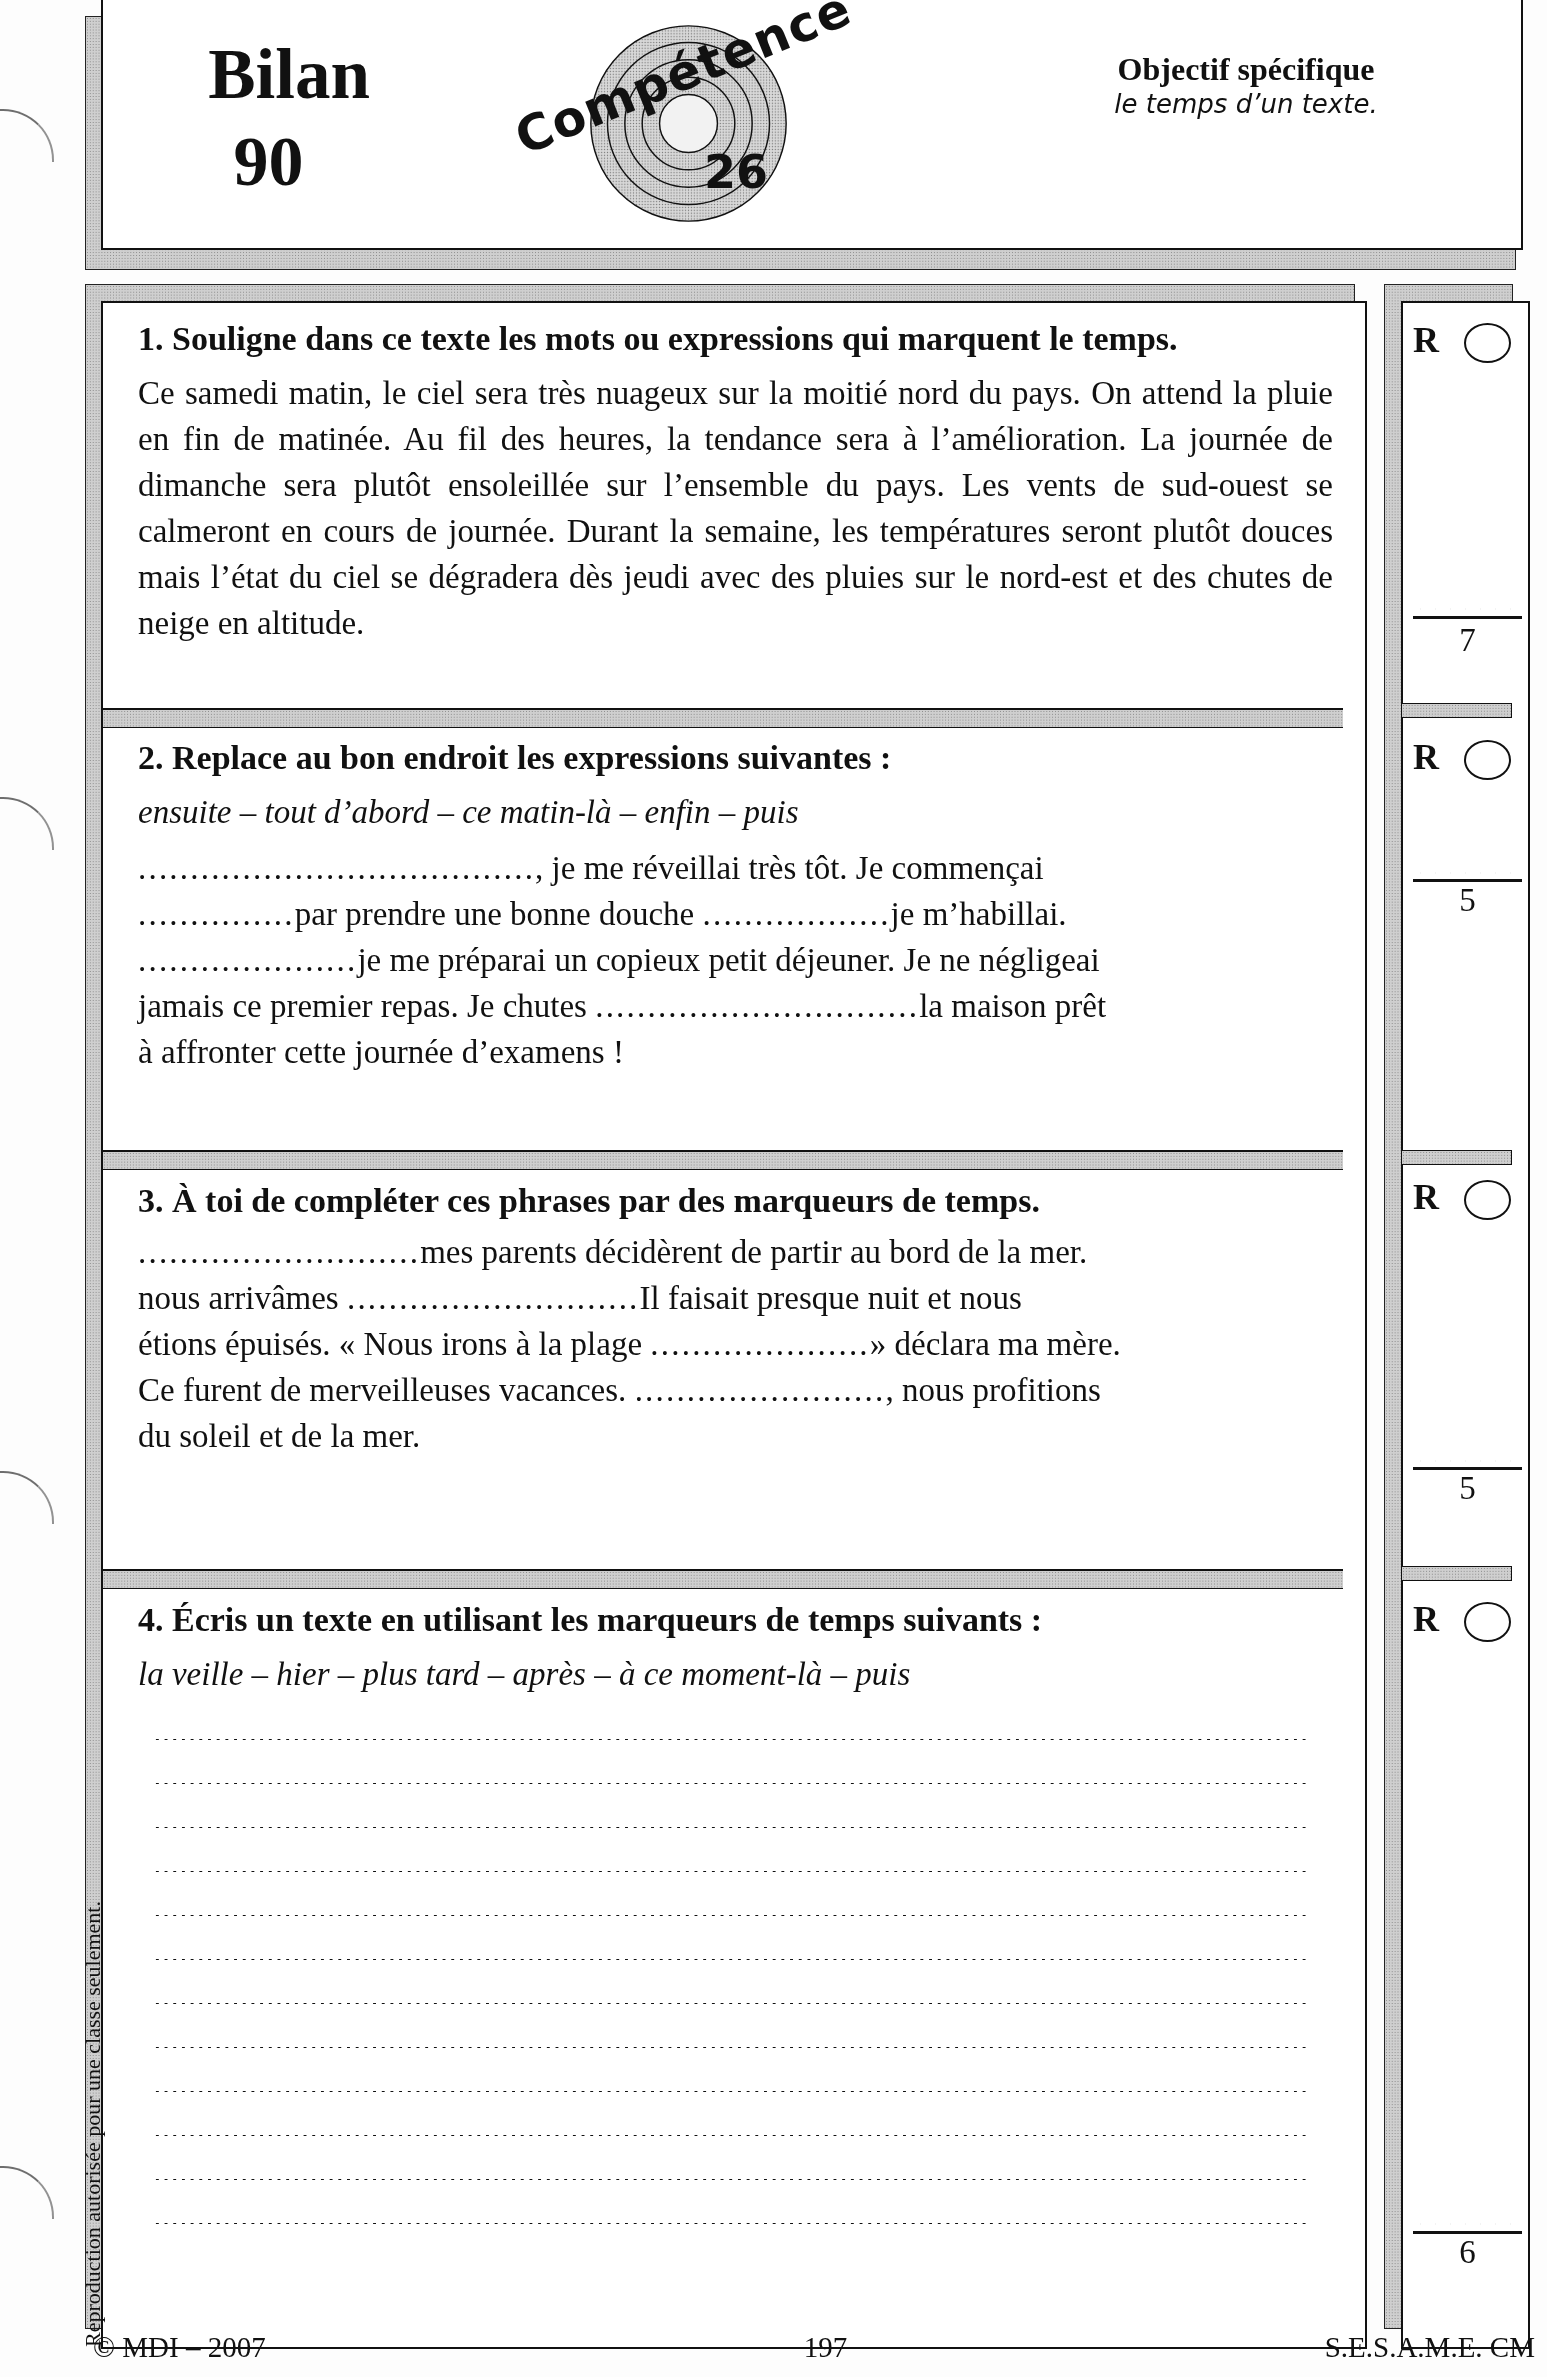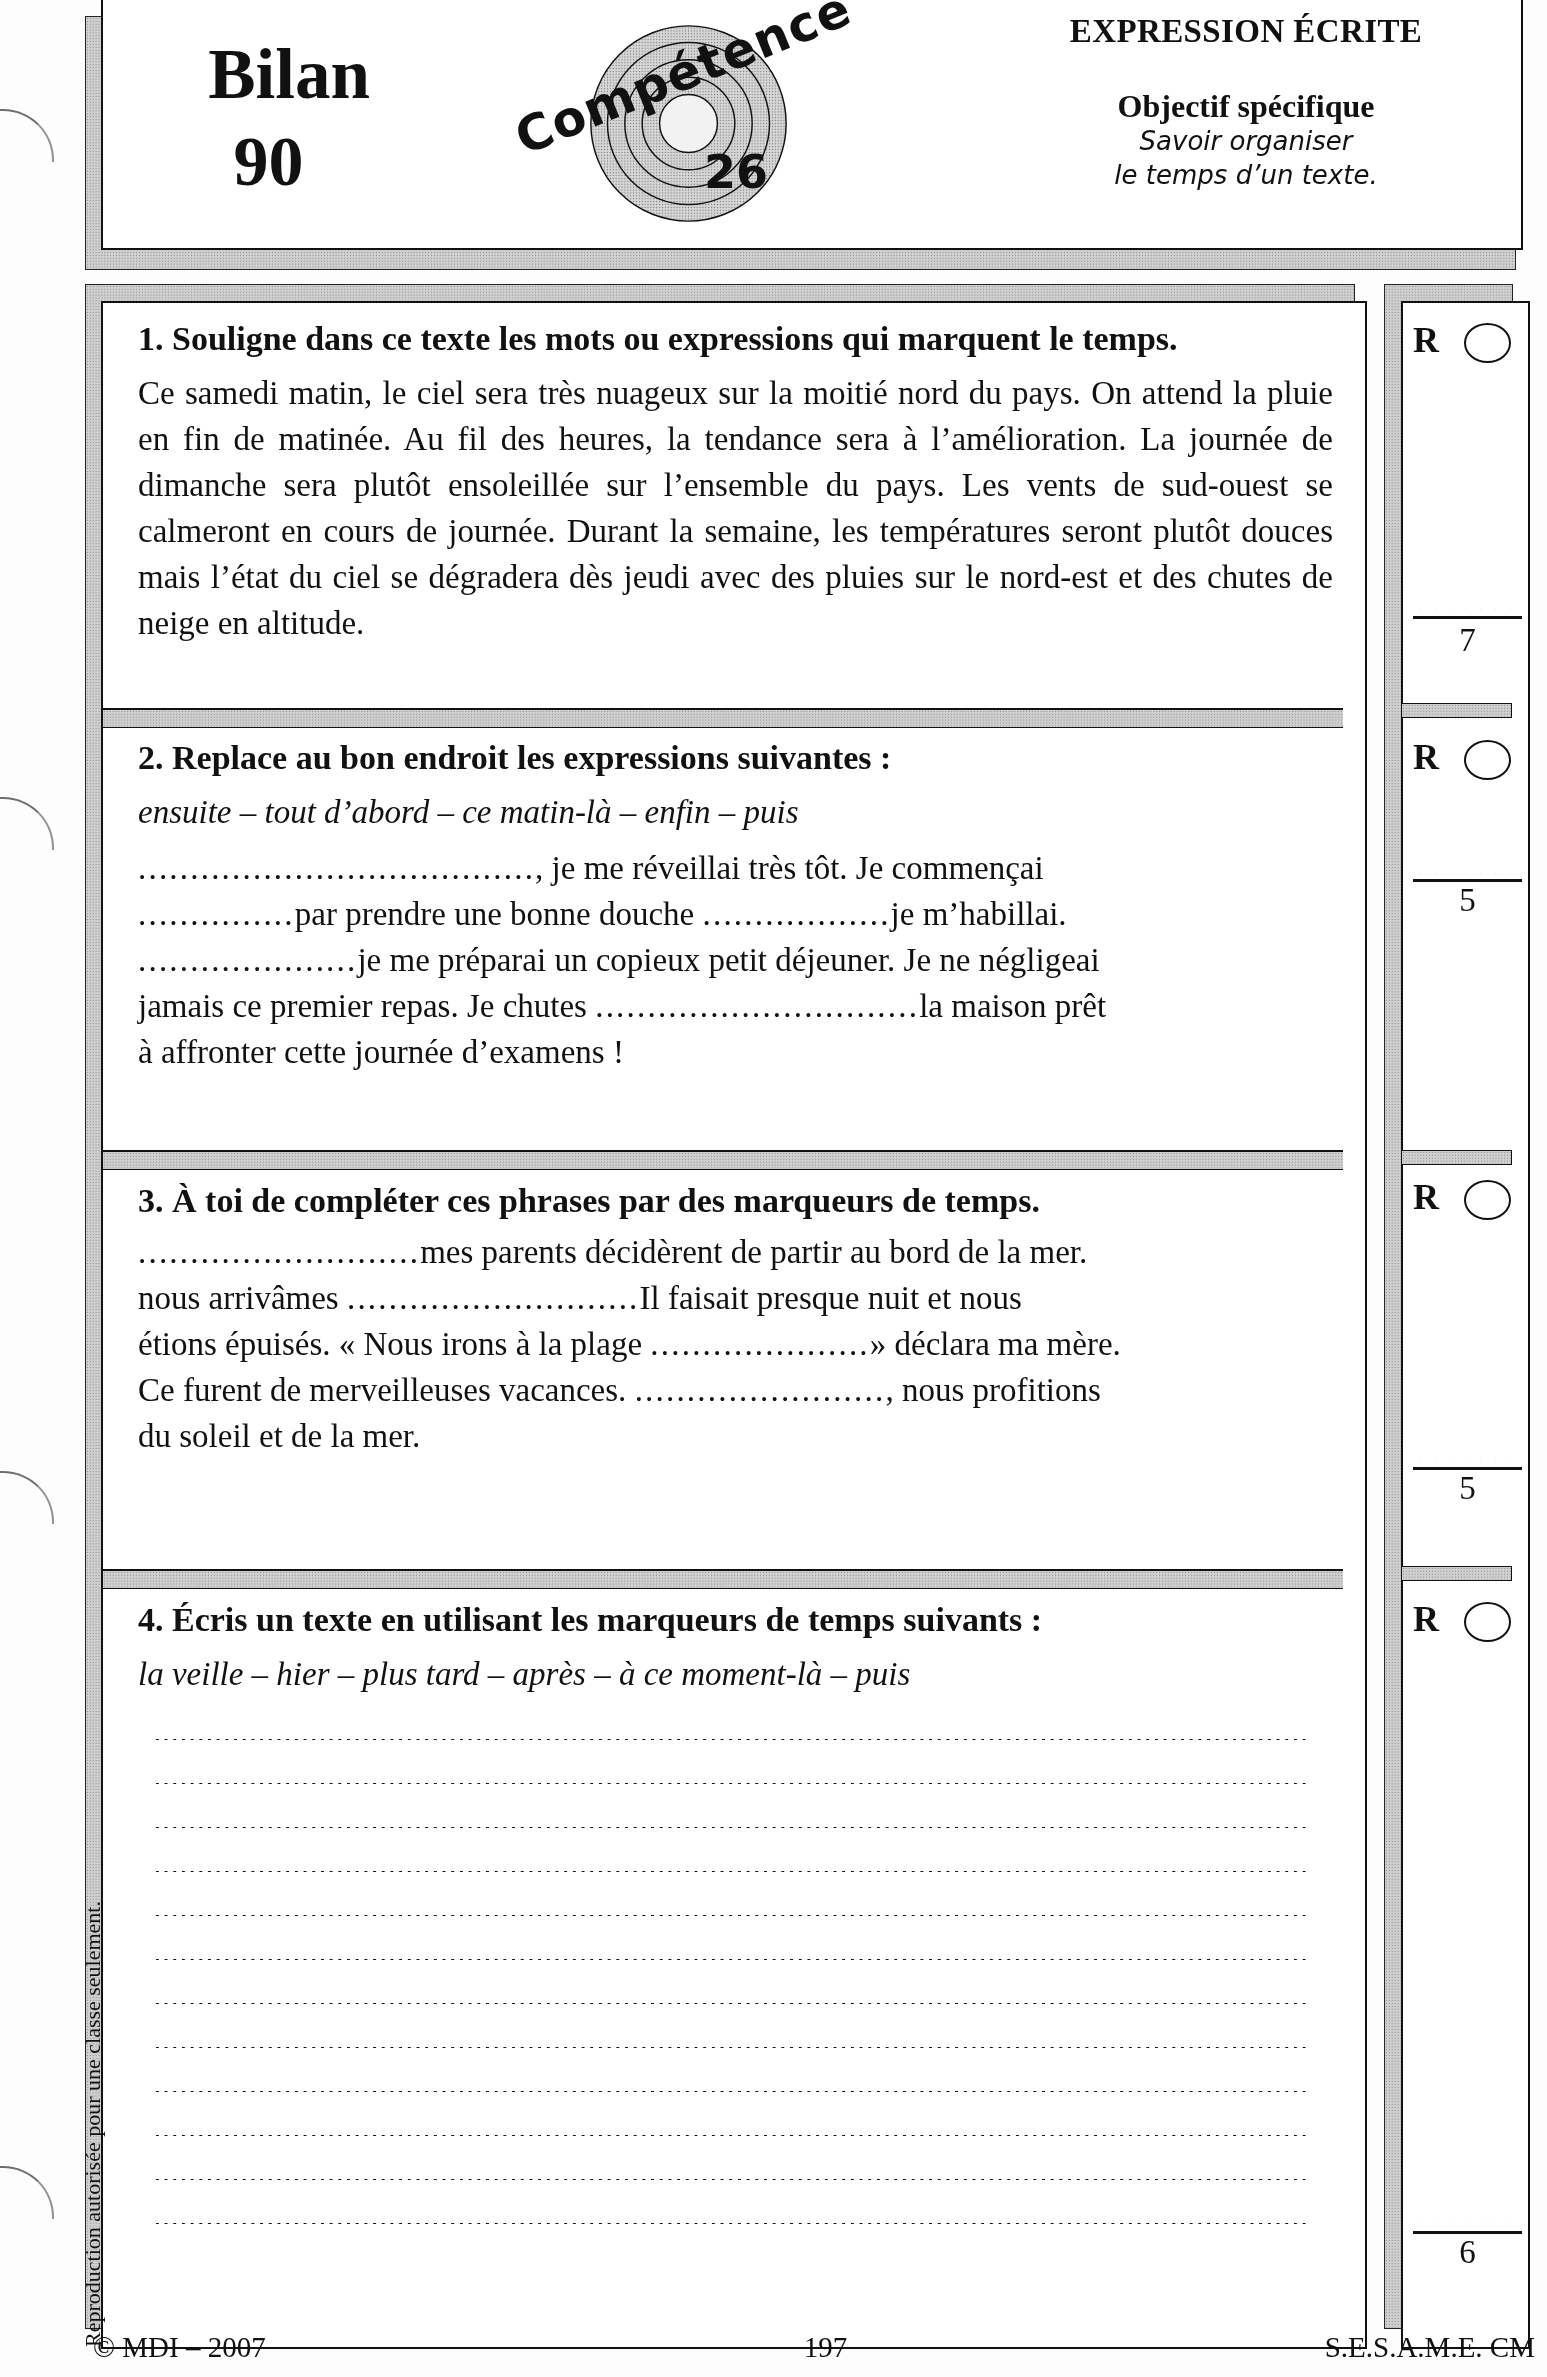--- a/index.html
+++ b/index.html
@@ -88,23 +88,21 @@
   <circle cx="150" cy="150" r="135" fill="url(#dotpat)" stroke="#111" stroke-width="2"></circle>
   <circle cx="150" cy="150" r="112" fill="url(#dotpat)" stroke="#111" stroke-width="2"></circle>
   <circle cx="150" cy="150" r="88" fill="url(#dotpat)" stroke="#111" stroke-width="2"></circle>
   <circle cx="150" cy="150" r="64" fill="url(#dotpat)" stroke="#111" stroke-width="2"></circle>
   <circle cx="150" cy="150" r="40" fill="#f2f2f2" stroke="#111" stroke-width="2"></circle>
 </svg>
 <div class="abs" style="left:522px; top:43px; width:348px; height:145px; transform:rotate(-22deg); font-family:'DejaVu Sans',sans-serif; font-weight:bold; font-size:49px; text-align:center; letter-spacing:1.4px;">Compétence</div>
 <div class="abs" style="left:623px; top:145px; width:145px; text-align:right; font-family:'DejaVu Sans',sans-serif; font-weight:bold; font-size:46px;">26</div>
 
 <div class="abs hdr-right">
-  <div class="t1">EXPRESSION ÉCRITE</div>
   <div class="t2">Objectif spécifique</div>
-  <div class="t3">Savoir organiser</div>
   <div class="t3">le temps d’un texte.</div>
 </div>
 
 <div class="abs hatch main-shadow"></div>
 <div class="abs main-box"></div>
 <div class="abs hatch score-shadow"></div>
 <div class="abs score-box"></div>
 
 <div class="divider hatch" style="top:708px;"></div>
 <div class="divider hatch" style="top:1150px;"></div>

